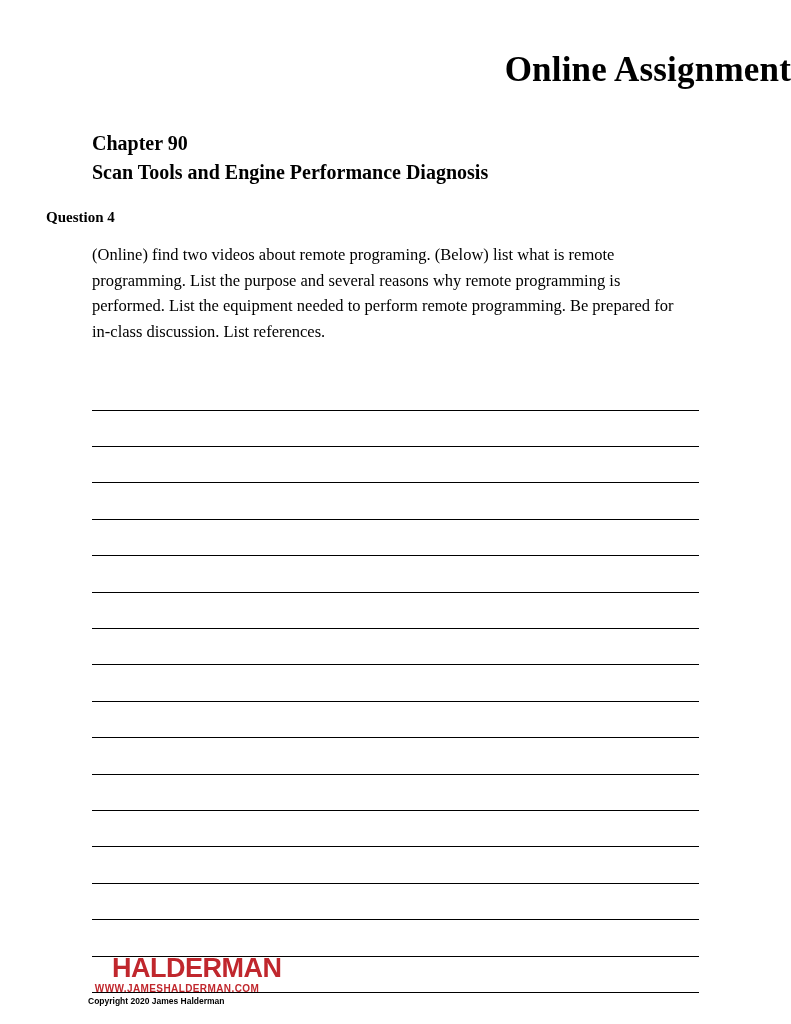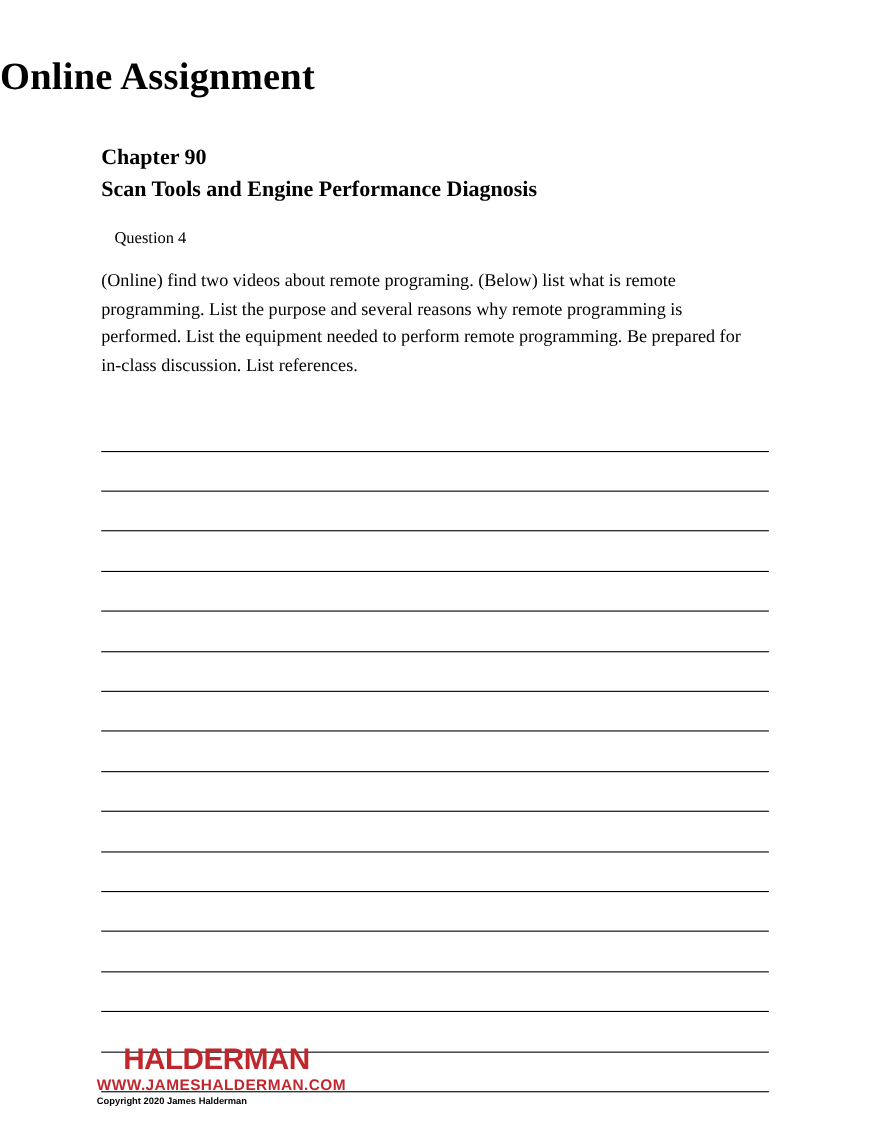--- a/index.html
+++ b/index.html
@@ -15,44 +15,44 @@
     position: relative;
     overflow: hidden;
   }
   .page {
     position: relative;
     width: 791px;
     height: 1024px;
     box-sizing: border-box;
   }
   .doc-title {
-    text-align: left;
+    text-align: right;
     font-family: "Liberation Serif", serif;
     font-weight: bold;
     font-size: 35px;
     letter-spacing: 0.2px;
     margin: 0;
     padding-top: 50px;
   }
   .chapter-block {
     margin-top: 39px;
     padding-left: 92px;
     font-family: "Liberation Serif", serif;
     font-weight: bold;
     font-size: 20px;
     line-height: 1.45;
   }
   .chapter-line {
     display: block;
   }
   .question-label {
     margin-top: 22px;
-    padding-left: 104px;
+    padding-left: 46px;
     font-family: "Liberation Serif", serif;
-    font-weight: normal;
+    font-weight: bold;
     font-size: 15px;
   }
   .prompt {
     margin-top: 16px;
     padding-left: 92px;
     padding-right: 116px;
     font-family: "Liberation Serif", serif;
     font-size: 16.5px;
     line-height: 1.55;
     text-align: left;
@@ -77,21 +77,21 @@
     font-weight: bold;
     font-size: 27px;
     color: #c0272d;
     letter-spacing: -0.5px;
     line-height: 1;
     margin-left: 24px;
   }
   .brand-url {
     font-family: "Liberation Sans", sans-serif;
     font-weight: bold;
-    font-size: 14px;
+    font-size: 10px;
     color: #c0272d;
     letter-spacing: 0.4px;
     margin-top: 1px;
     text-align: center;
     width: 178px;
   }
   .copyright {
     font-family: "Liberation Sans", sans-serif;
     font-weight: bold;
     font-size: 8.5px;

